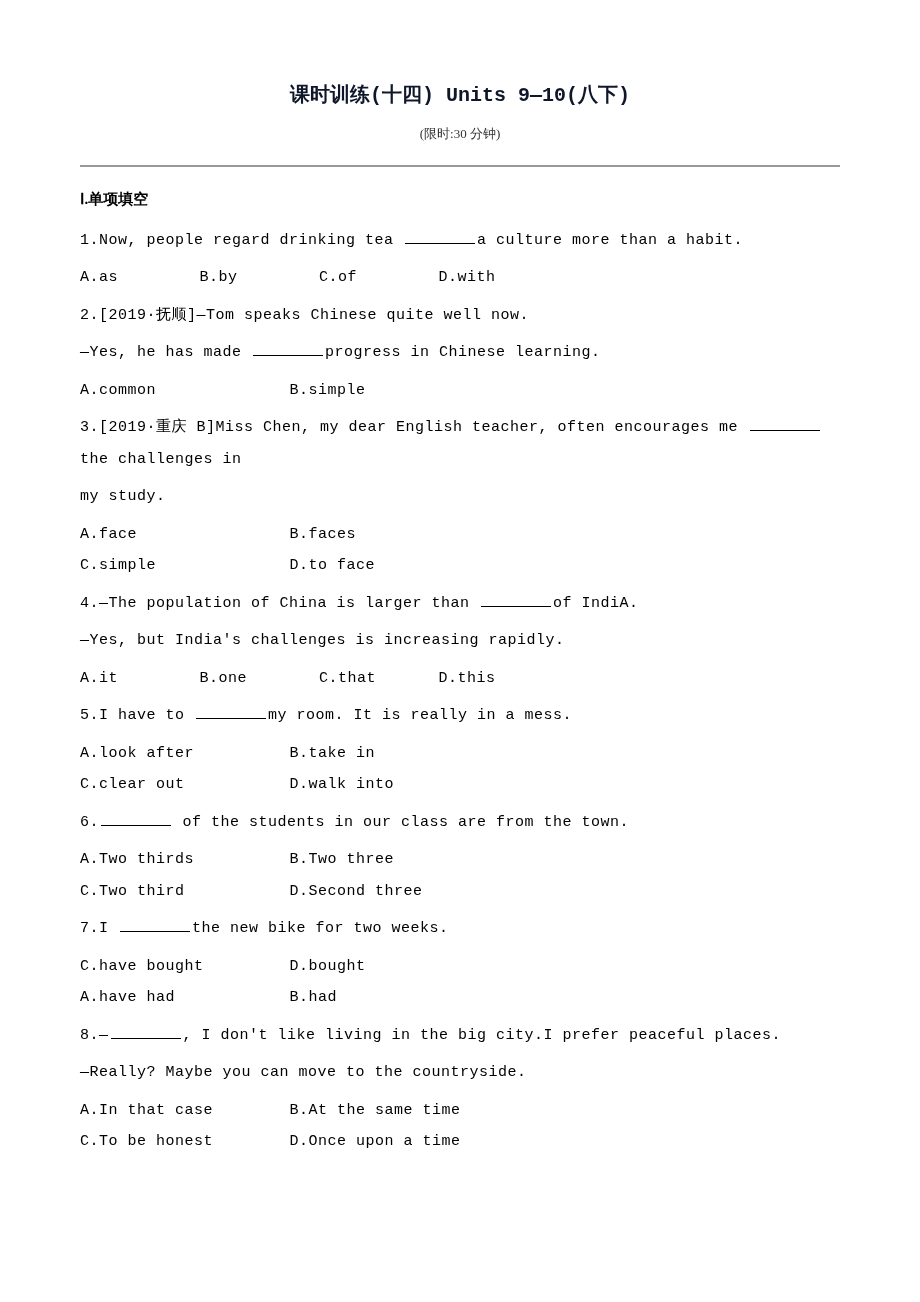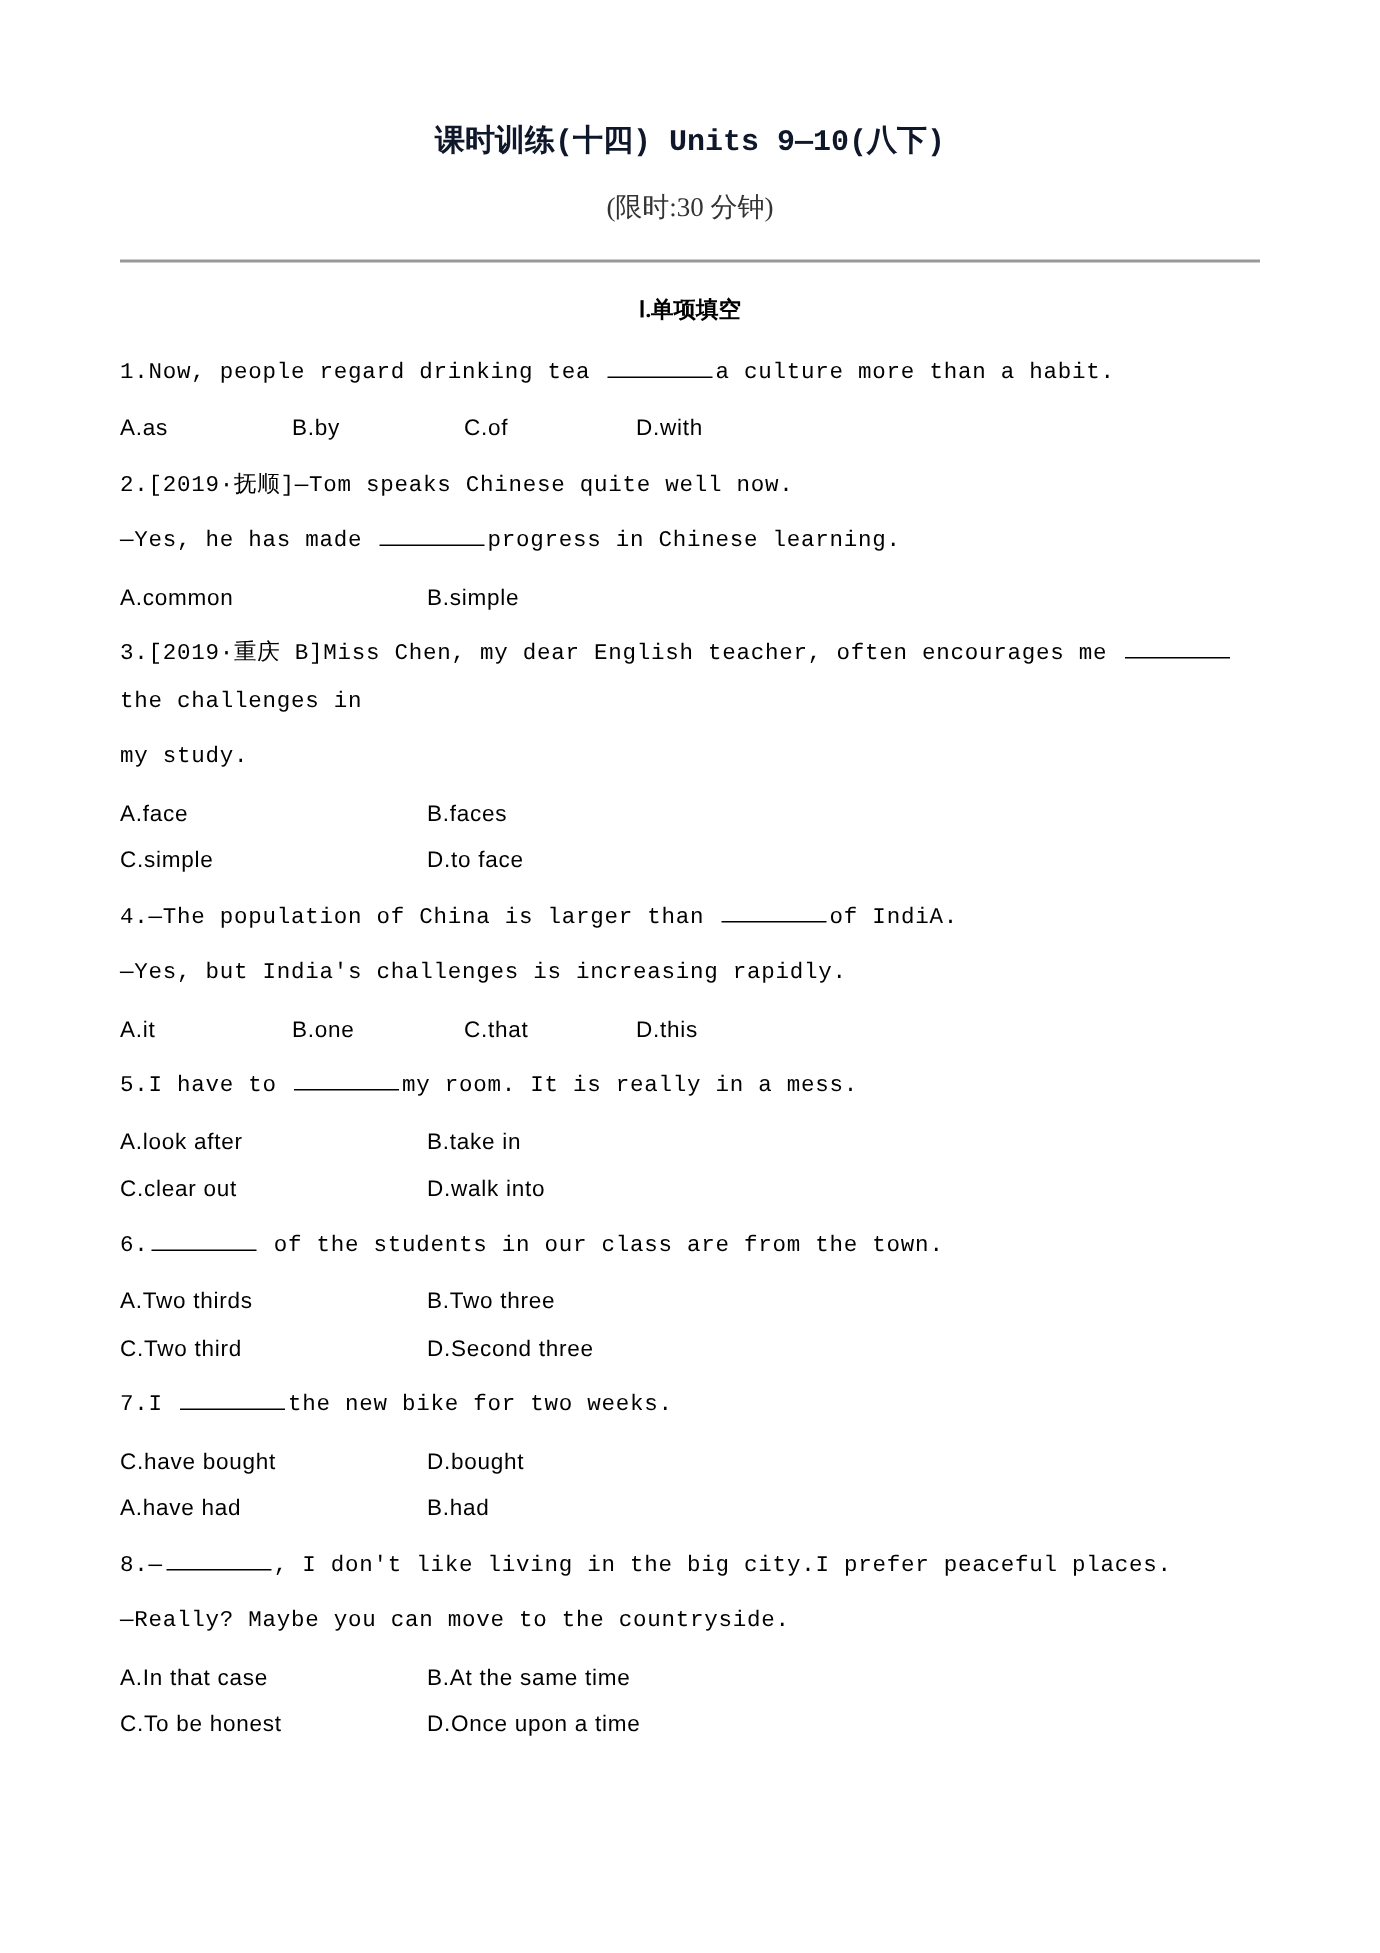--- a/index.html
+++ b/index.html
@@ -19,46 +19,45 @@
     .title {
       color: #0f172a;
       font-weight: bold;
       text-align: center;
       font-size: 20px;
       margin-bottom: 12px;
       font-family: "SimSun", "宋体", "Courier New", monospace;
     }
     .subtitle {
       text-align: center;
-      font-size: 18px;
+      font-size: 13px;
       margin-bottom: 20px;
       color: #333;
     }
     .divider {
       border: none;
       border-top: 2px solid #999;
       margin: 10px 0 20px 0;
     }
     .section-header {
       font-weight: bold;
       margin-bottom: 14px;
       font-size: 15px;
-      text-align: center;
     }
     .question-block {
       margin-bottom: 6px;
     }
     .question-text {
       margin-bottom: 6px;
       font-family: "Courier New", "SimSun", monospace;
       letter-spacing: 0.5px;
       line-height: 2.1;
     }
     .options-row {
-      font-family: Liberation Sans, sans-serif;
+      font-family: Liberation Mono, monospace;
       letter-spacing: 0.5px;
       line-height: 2.1;
     }
     .opt-inline {
       display: inline-block;
       width: 110px;
     }
     .opt-two-col {
       display: inline-block;
       width: 200px;

